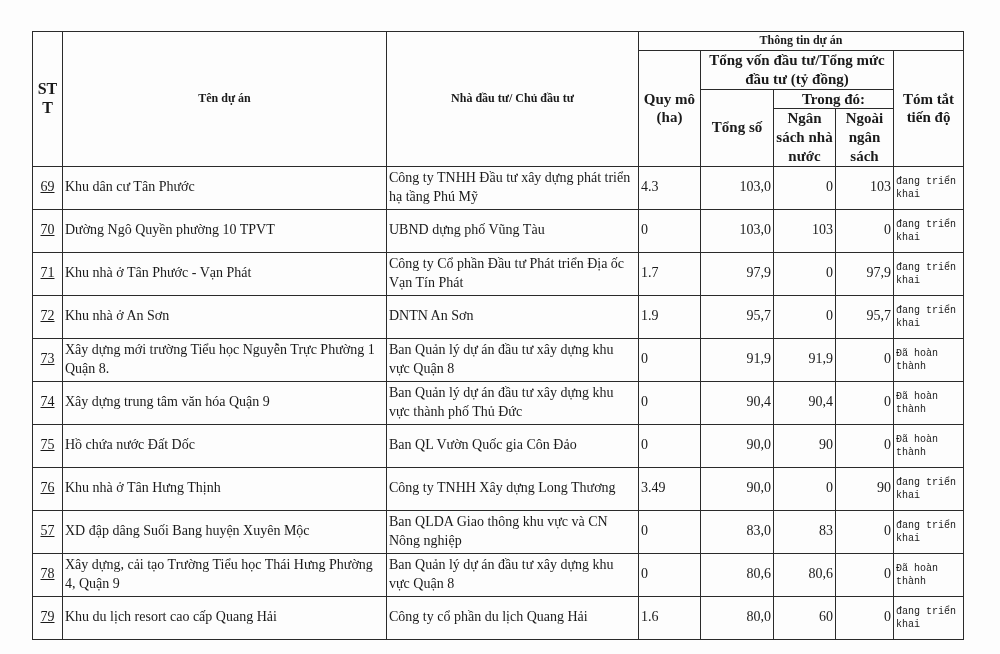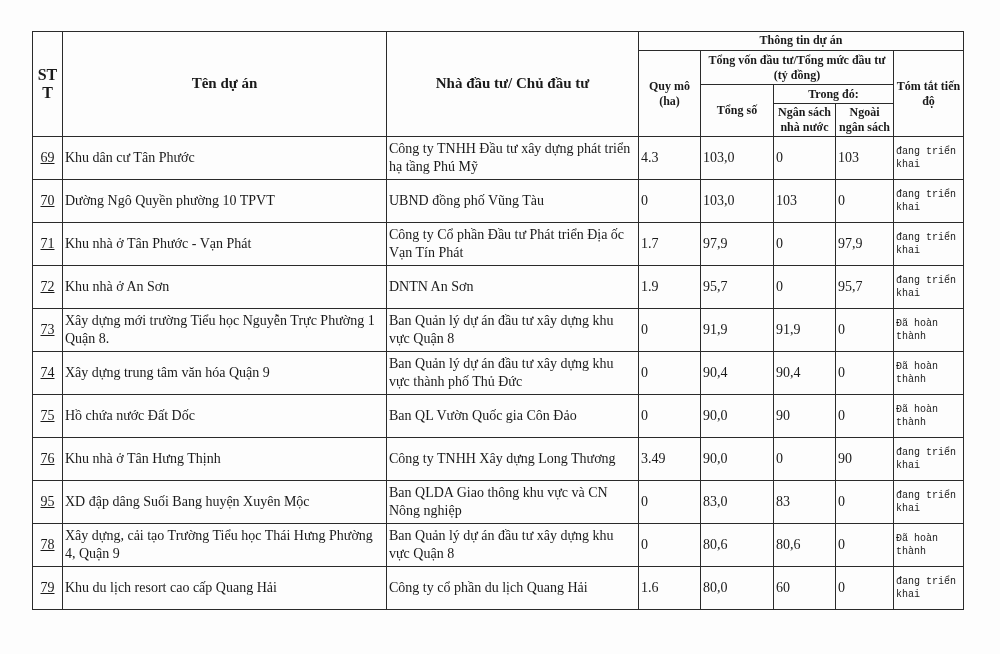--- a/index.html
+++ b/index.html
@@ -4,26 +4,26 @@
 <style>
   html, body { margin: 0; padding: 0; background: #ffffff; }
   body { width: 1000px; height: 654px; overflow: hidden; position: relative;
          font-family: "Liberation Serif", "DejaVu Serif", serif; color: #1a1a1a; }
   .page { position: absolute; left: 0; top: 0; width: 1000px; height: 654px; background: #fdfdfd; }
   table.doc { position: absolute; left: 32px; top: 31px; border-collapse: collapse;
               table-layout: fixed; width: 931px; }
   table.doc td, table.doc th { border: 1.5px solid #2a2a2a; padding: 0 2px; vertical-align: middle; }
   th { font-weight: bold; text-align: center; line-height: 1.15; }
   .h-stt { font-size: 16px; }
-  .h-big { font-size: 15px; }
+  .h-big { font-size: 12px; }
   .h-info { font-size: 12px; height: 18px; padding: 0; }
-  .h-small { font-size: 12px; line-height: 1.25; margin-top: 26px; }
+  .h-small { font-size: 15px; line-height: 1.25; margin-top: 26px; }
   td { font-size: 14px; line-height: 1.3; height: 42px; }
   td.stt { text-align: center; text-decoration: underline; }
-  td.num { padding-right: 1px; }
+  td.num { text-align: right; padding-right: 1px; }
   td.left { text-align: left; }
   td.status { font-size: 10px; line-height: 1.3; padding-left: 2px; font-family: Liberation Mono, monospace; }
 </style>
 </head>
 <body>
 
 <div class="page">
 <table class="doc">
   <colgroup>
     <col style="width:30px">
@@ -63,21 +63,21 @@
       <td class="left">Công ty TNHH Đầu tư xây dựng phát triển hạ tầng Phú Mỹ</td>
       <td class="left">4.3</td>
       <td class="num">103,0</td>
       <td class="num">0</td>
       <td class="num">103</td>
       <td class="status">đang triển khai</td>
     </tr>
     <tr>
       <td class="stt">70</td>
       <td class="left">Dường Ngô Quyền phường 10 TPVT</td>
-      <td class="left">UBND đồng phố Vũng Tàu</td>
+      <td class="left">UBND dựng phố Vũng Tàu</td>
       <td class="left">0</td>
       <td class="num">103,0</td>
       <td class="num">103</td>
       <td class="num">0</td>
       <td class="status">đang triển khai</td>
     </tr>
     <tr>
       <td class="stt">71</td>
       <td class="left">Khu nhà ở Tân Phước - Vạn Phát</td>
       <td class="left">Công ty Cổ phần Đầu tư Phát triển Địa ốc Vạn Tín Phát</td>
@@ -131,21 +131,21 @@
       <td class="stt">76</td>
       <td class="left">Khu nhà ở Tân Hưng Thịnh</td>
       <td class="left">Công ty TNHH Xây dựng Long Thương</td>
       <td class="left">3.49</td>
       <td class="num">90,0</td>
       <td class="num">0</td>
       <td class="num">90</td>
       <td class="status">đang triển khai</td>
     </tr>
     <tr>
-      <td class="stt">95</td>
+      <td class="stt">57</td>
       <td class="left">XD đập dâng Suối Bang huyện Xuyên Mộc</td>
       <td class="left">Ban QLDA Giao thông khu vực và CN Nông nghiệp</td>
       <td class="left">0</td>
       <td class="num">83,0</td>
       <td class="num">83</td>
       <td class="num">0</td>
       <td class="status">đang triển khai</td>
     </tr>
     <tr>
       <td class="stt">78</td>

